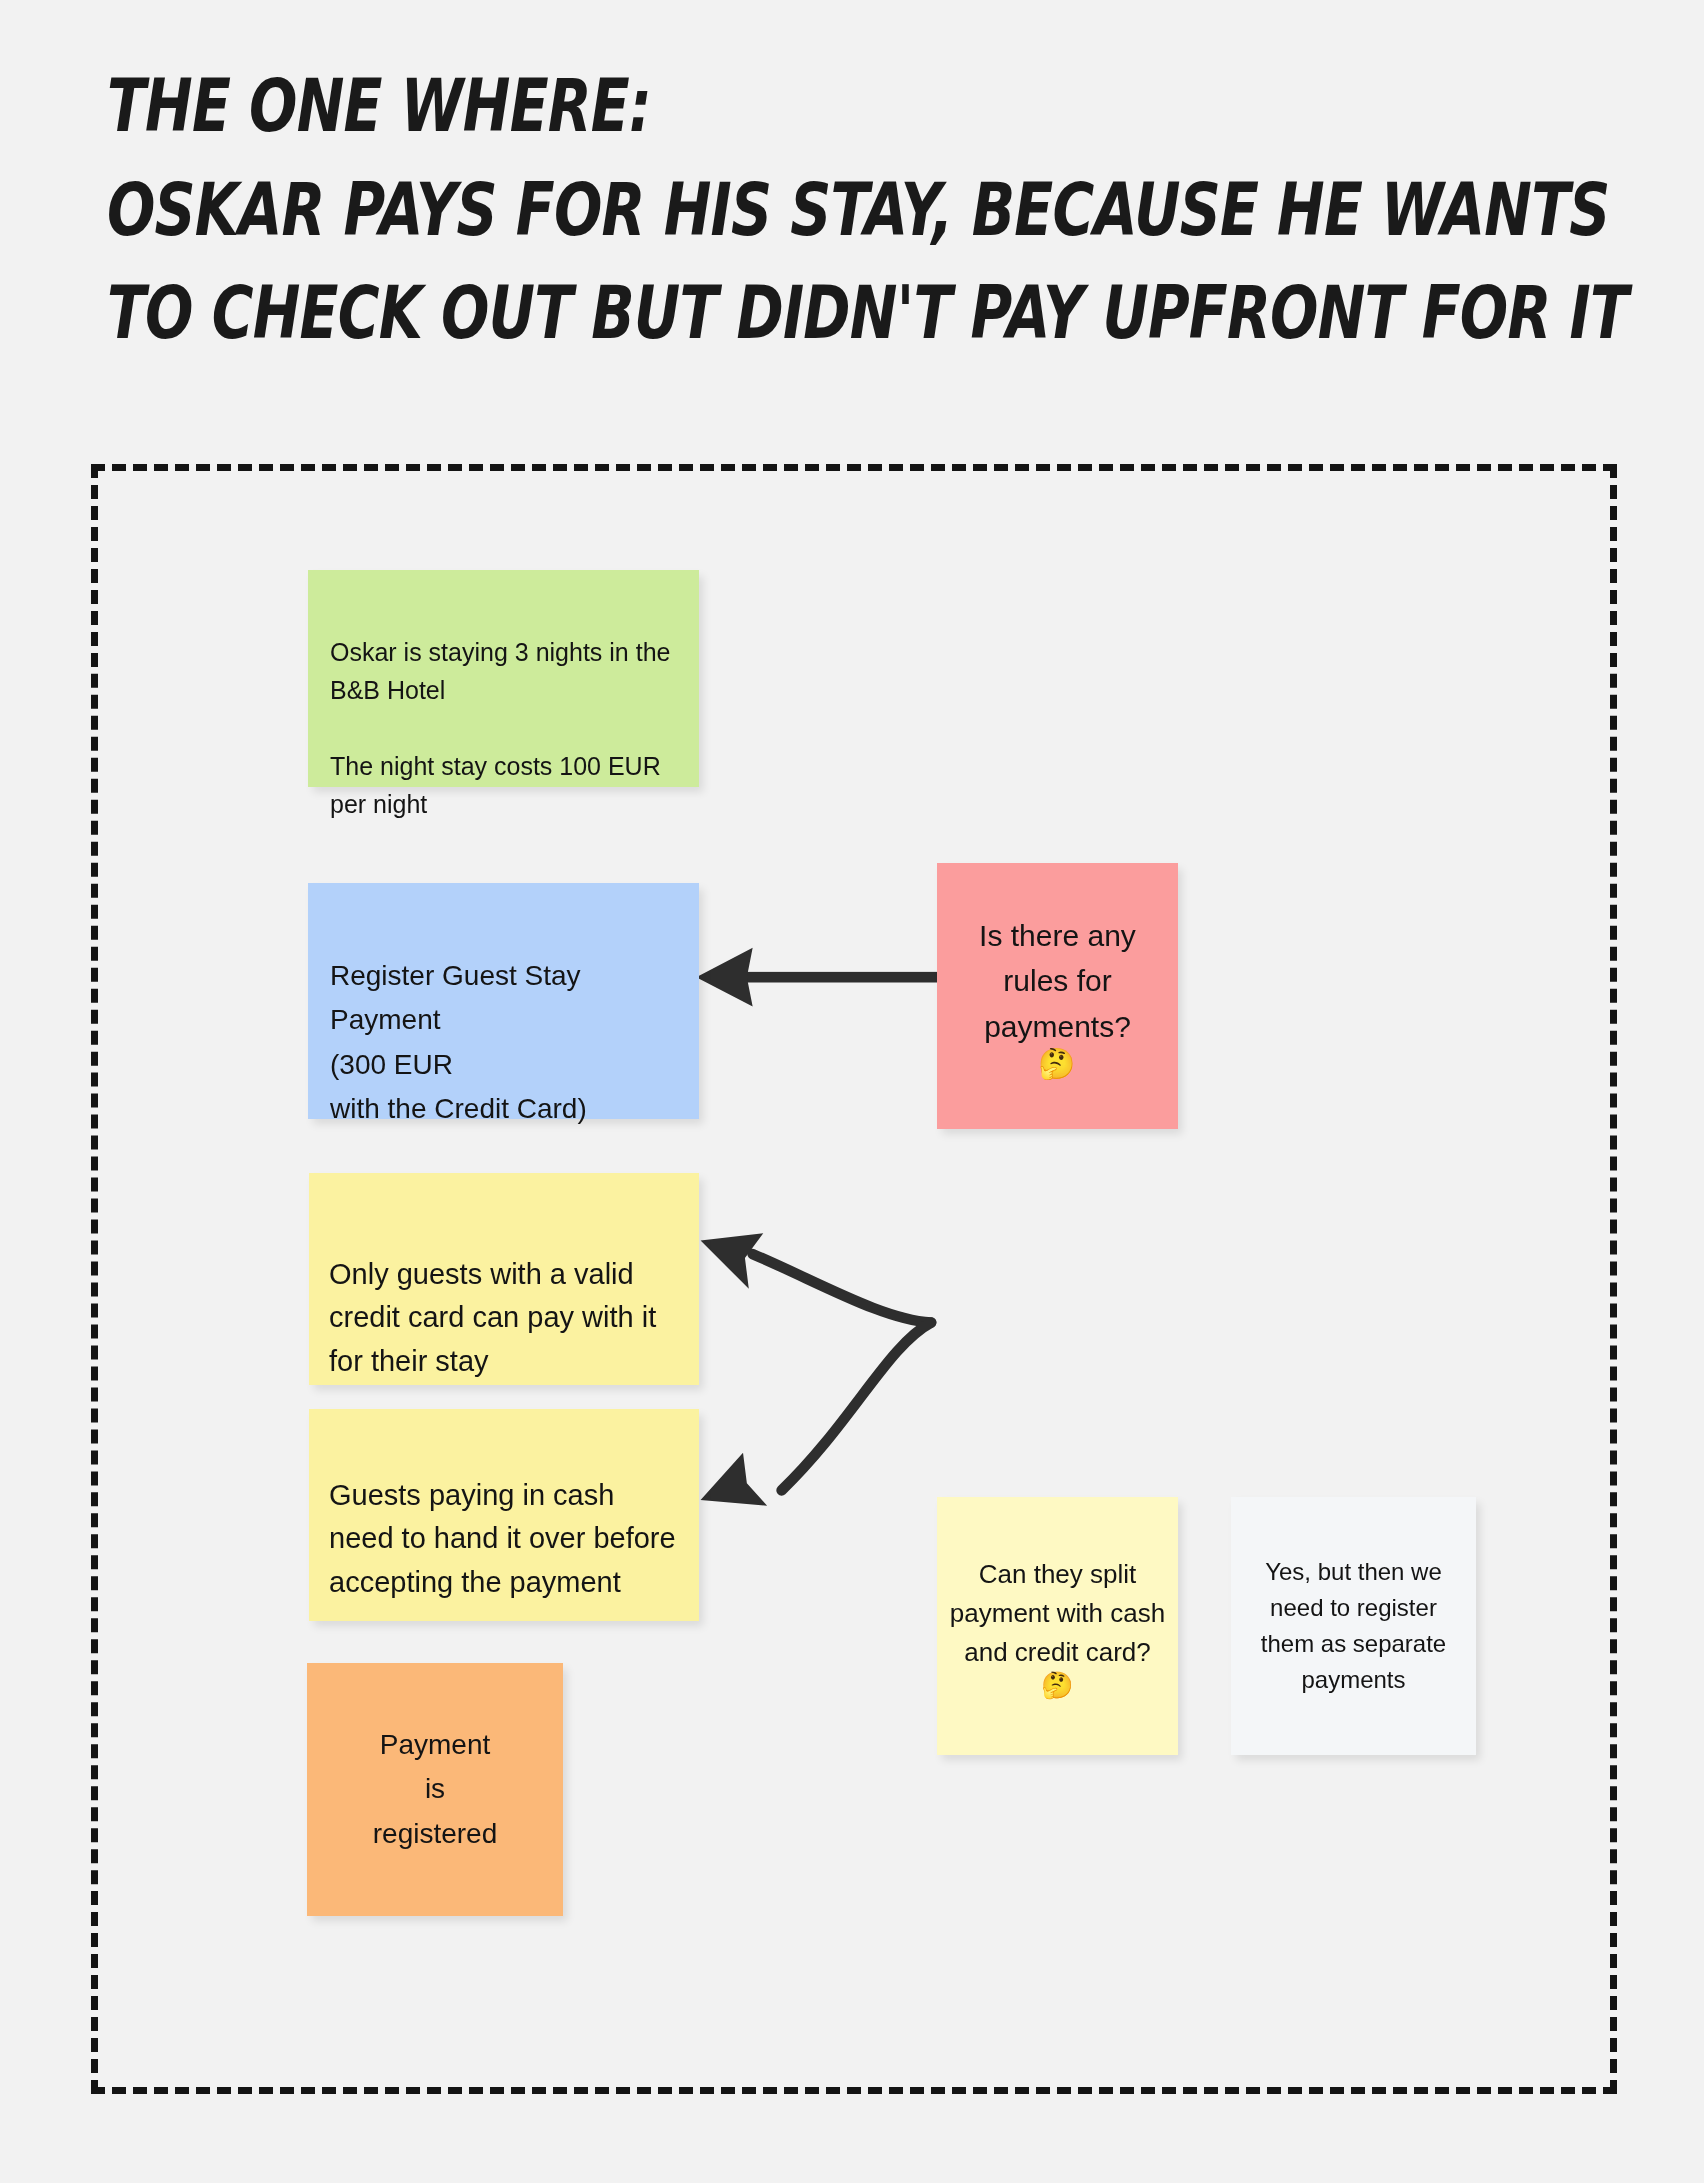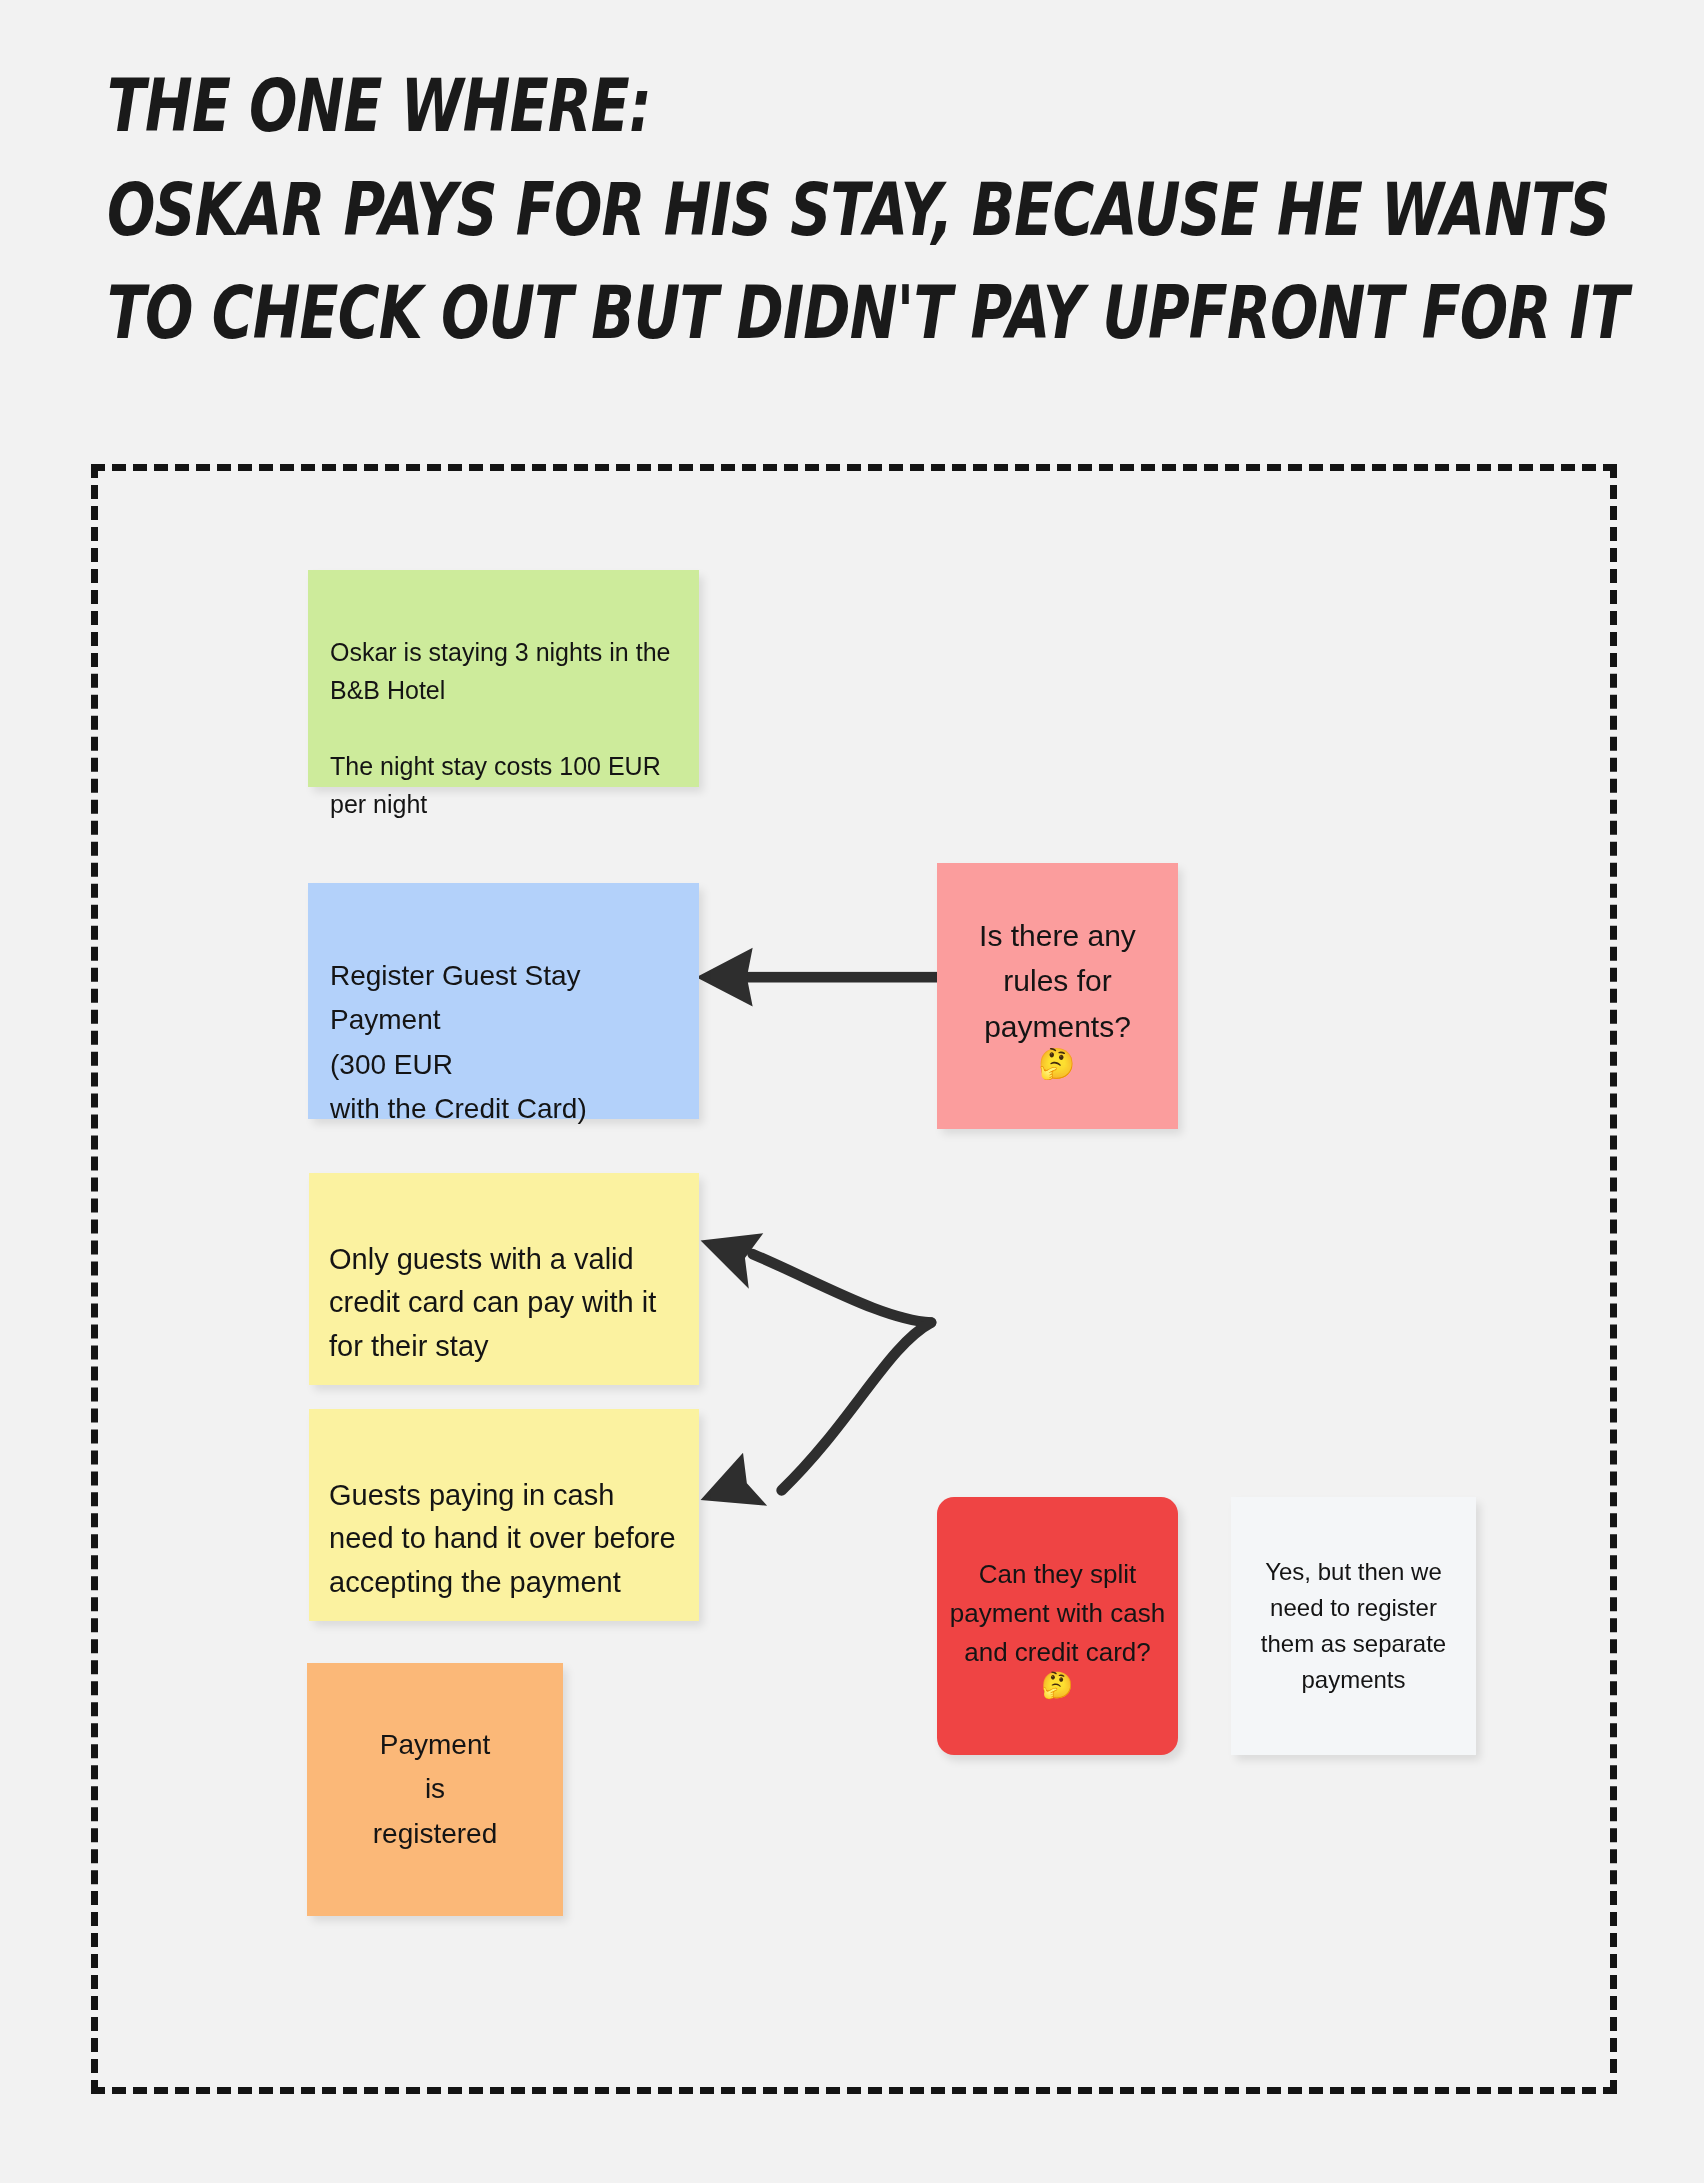--- a/index.html
+++ b/index.html
@@ -60,27 +60,27 @@
   .note .emoji { display:block; line-height:1; }
 
   
   #note-green  { left:308px;  top:550px; width:391px;  height:217px;
                  background:#cdeb9b; padding:25px 22px; font-size:25px; line-height:1.52; }
   #note-blue   { left:308px;  top:863px; width:391px;  height:236px;
                  background:#b3d1fa; padding:27px 22px; font-size:28px; line-height:1.58; }
   #note-pink1  { left:937px; top:843px; width:241px;  height:266px;
                  background:#fb9d9d; padding:19.3px 11.6px; font-size:30px; line-height:1.52; }
   #note-yellow1{ left:309px;  top:1153px; width:390px;  height:212px;
-                 background:#fbf2a0; padding:21px 20px; font-size:29px; line-height:1.50; }
+                 background:#fbf2a0; padding:36px 20px; font-size:29px; line-height:1.50; }
   #note-yellow2{ left:309px;  top:1389px; width:390px;  height:212px;
                  background:#fbf2a0; padding:21px 20px; font-size:29px; line-height:1.50; }
   #note-white1 { left:937px; top:1177px; width:246px;  height:256px;
                  background:#f4f6f8; padding:16.4px 10.6px; font-size:33px; line-height:1.52; }
   #note-pink2  { left:937px; top:1477px; width:241px;  height:258px;
-                 background:#ef4444; padding:17.4px 10.6px; font-size:26px; line-height:1.50;border-radius:17px; }
+                 background:#fef9c3; padding:17.4px 10.6px; font-size:26px; line-height:1.50; }
   #note-white2 { left:1231px; top:1477px; width:245px;  height:258px;
                  background:#f4f6f8; padding:17.4px 10.6px; font-size:24px; line-height:1.50; }
   #note-orange { left:307px;  top:1643px; width:256px;  height:253px;
                  background:#fbb878; padding:17.4px 10.6px; font-size:28px; line-height:1.58; }
 
   
   .arrow-layer { position:absolute; inset:0; pointer-events:none; }
 </style>
 </head>
 <body>

